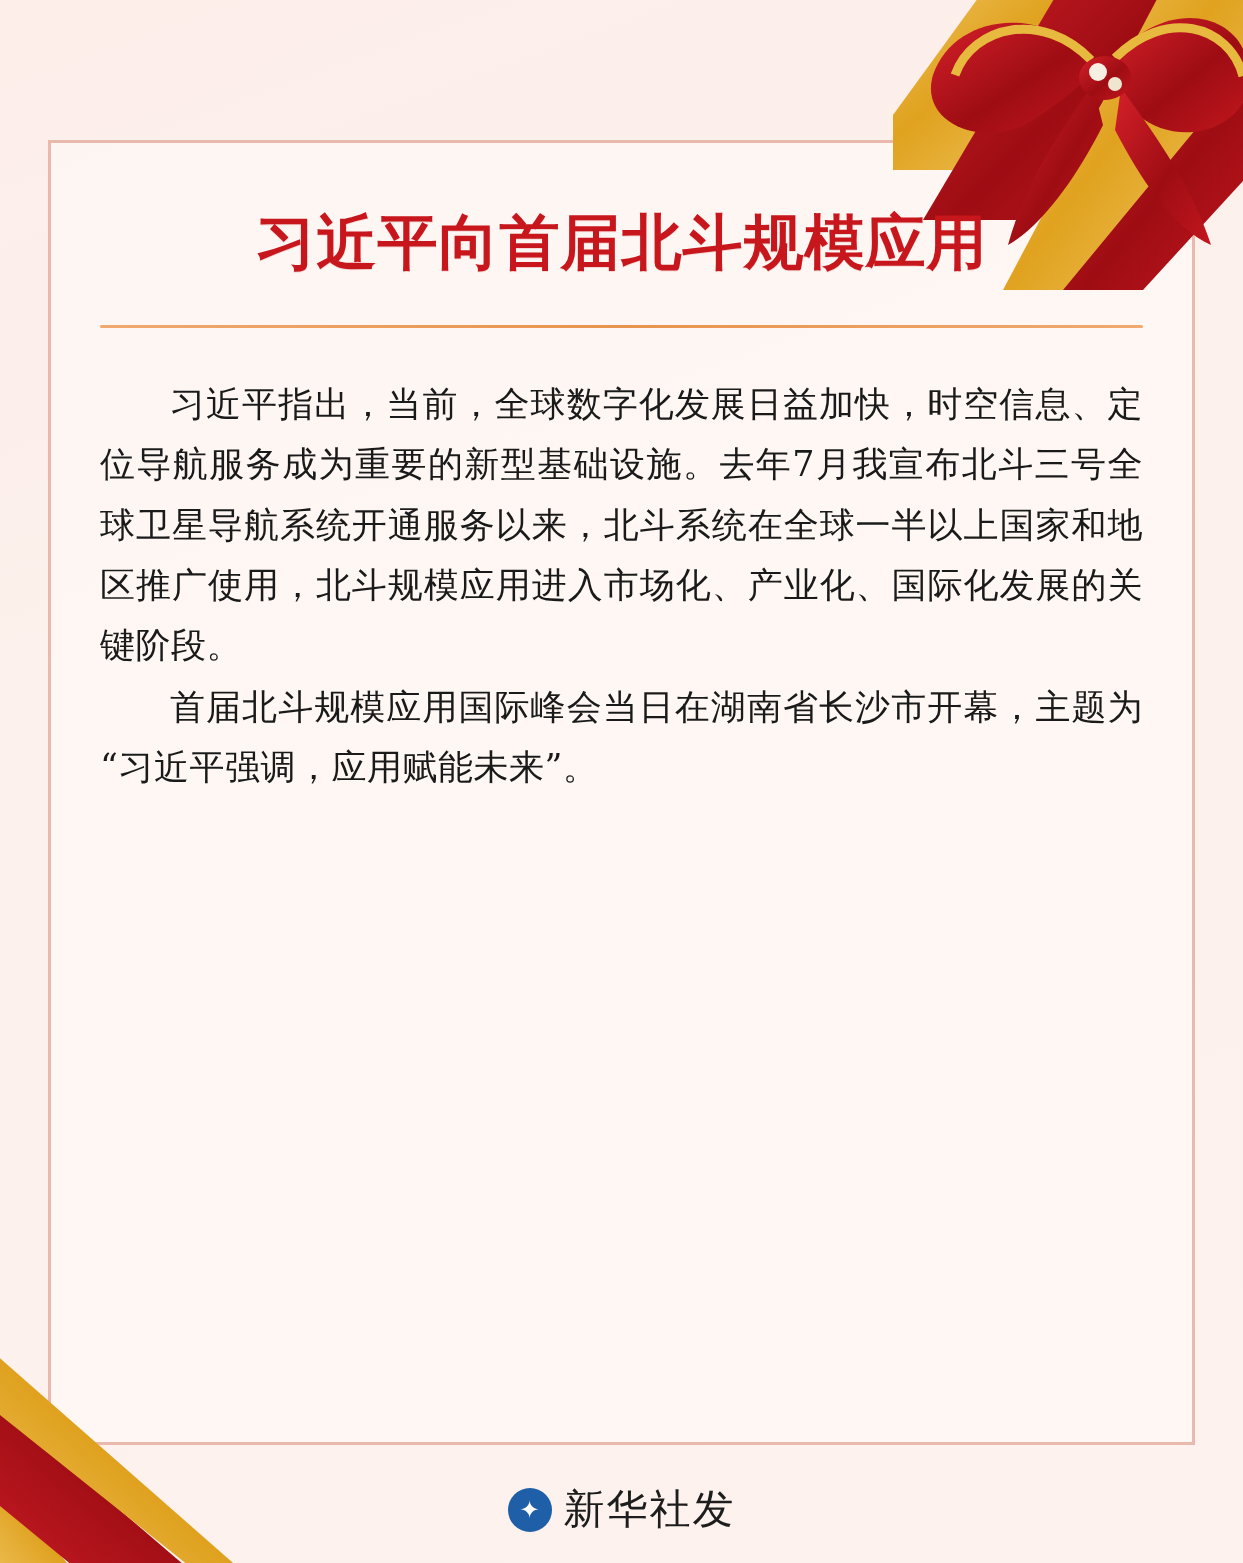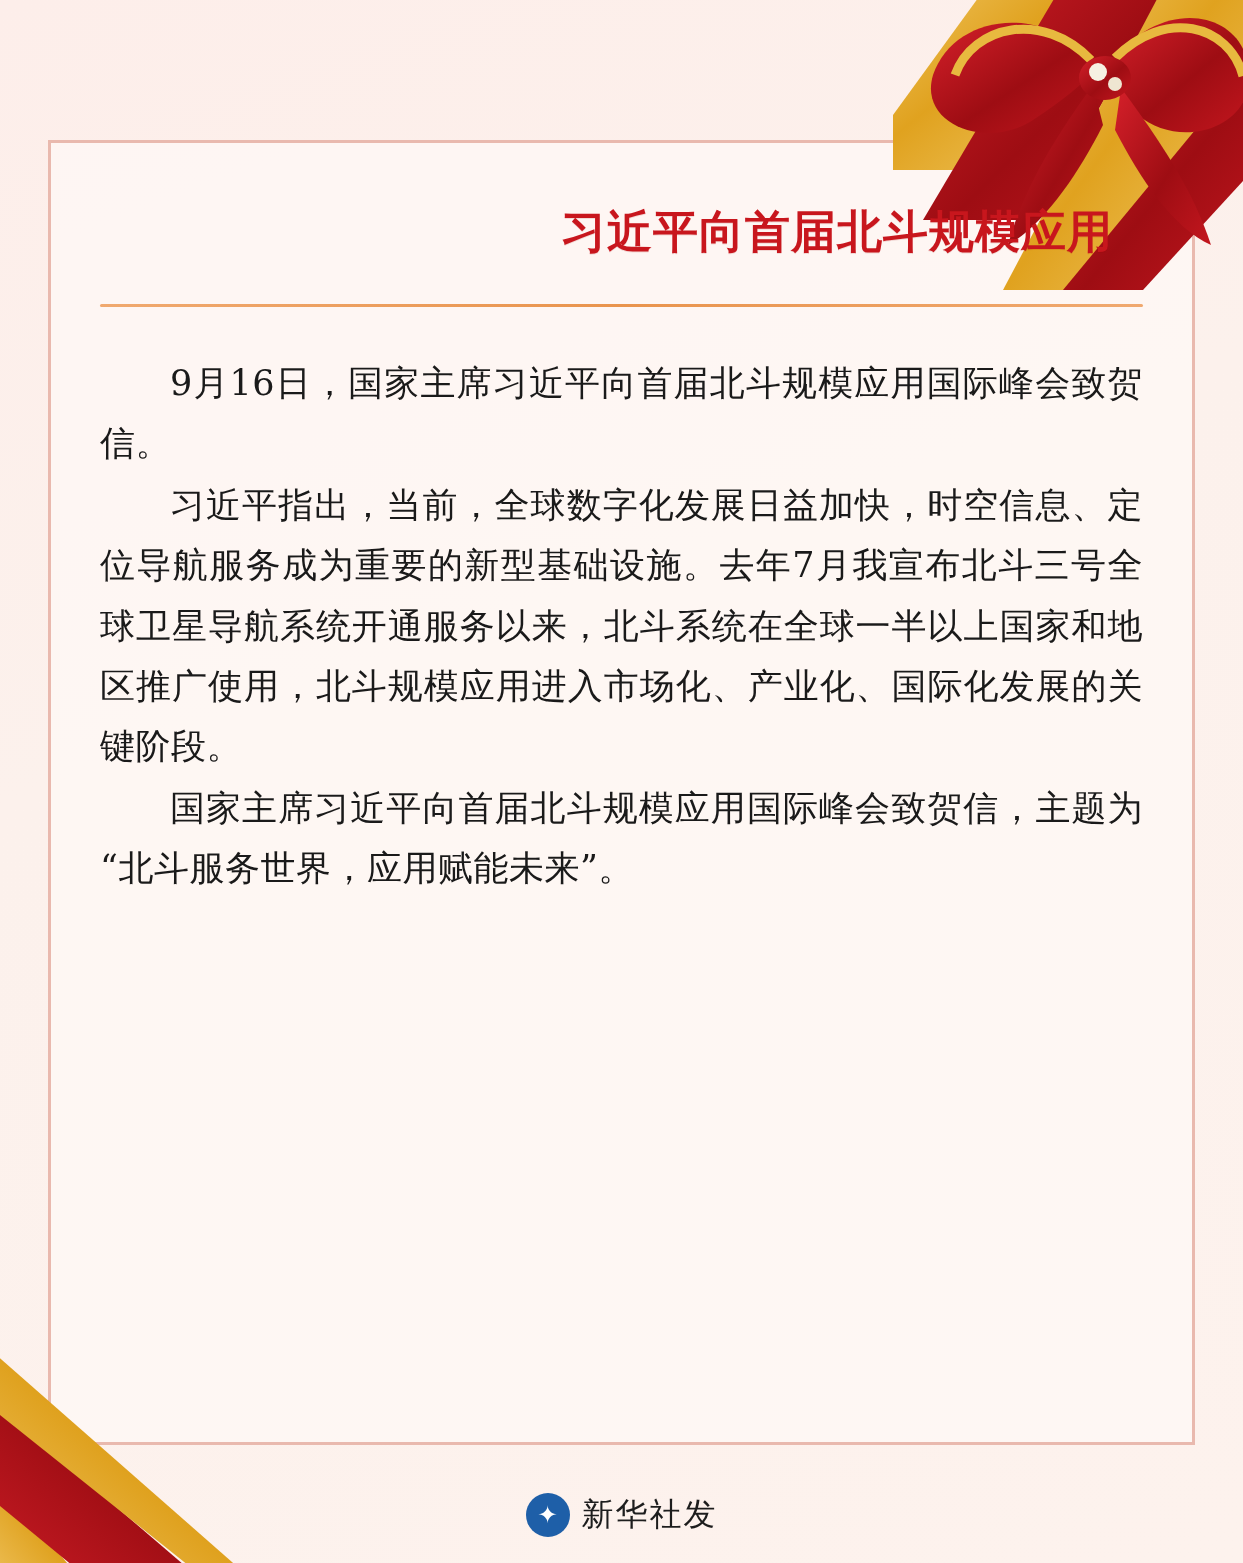--- a/index.html
+++ b/index.html
@@ -54,23 +54,23 @@
   .content {
     position: absolute;
     left: 100px;
     top: 200px;
     width: 1043px;
   }
 
   .title {
     color: #c8161d;
     font-weight: bold;
-    font-size: 45px;
+    font-size: 60px;
     line-height: 1.42;
-    text-align: right;
+    text-align: center;
     letter-spacing: 1px;
     font-family: "DejaVu Serif", "Liberation Serif", serif;
     text-shadow: 0 1px 0 rgba(160,0,0,0.12);
     padding: 0 30px;
   }
 
   .rule {
     margin: 40px 0 46px 0;
     height: 3px;
     background: linear-gradient(90deg, #f0a96f 0%, #e9944d 50%, #f0a96f 100%);
@@ -109,21 +109,21 @@
     justify-content: center;
     position: relative;
   }
   .footer-logo .glyph {
     color: #ffffff;
     font-size: 24px;
     line-height: 1;
     font-family: "DejaVu Sans", sans-serif;
   }
   .footer-text {
-    font-size: 32px;
+    font-size: 41px;
     color: #1d1d1d;
     font-family: Liberation Serif, serif;
     letter-spacing: 2px;
   }
 </style>
 </head>
 <body>
 
 <div class="page">
 
@@ -188,23 +188,22 @@
 
   <div class="content">
 
     <div class="title">
       <div>习近平向首届北斗规模应用</div>
     </div>
 
     <div class="rule"></div>
 
     <div class="body-text">
-      <p>9月16日，国家主席习近平向首届北斗规模应用国际峰会致贺信。</p>
       <p>习近平指出，当前，全球数字化发展日益加快，时空信息、定位导航服务成为重要的新型基础设施。去年7月我宣布北斗三号全球卫星导航系统开通服务以来，北斗系统在全球一半以上国家和地区推广使用，北斗规模应用进入市场化、产业化、国际化发展的关键阶段。</p>
-      <p>国家主席习近平向首届北斗规模应用国际峰会致贺信，主题为“北斗服务世界，应用赋能未来”。</p>
+      <p>首届北斗规模应用国际峰会当日在湖南省长沙市开幕，主题为“习近平强调，应用赋能未来”。</p>
     </div>
 
   </div>
 
   <div class="footer">
     <div class="footer-logo">
       <span class="glyph">✦</span>
     </div>
     <div class="footer-text">新华社发</div>
   </div>

